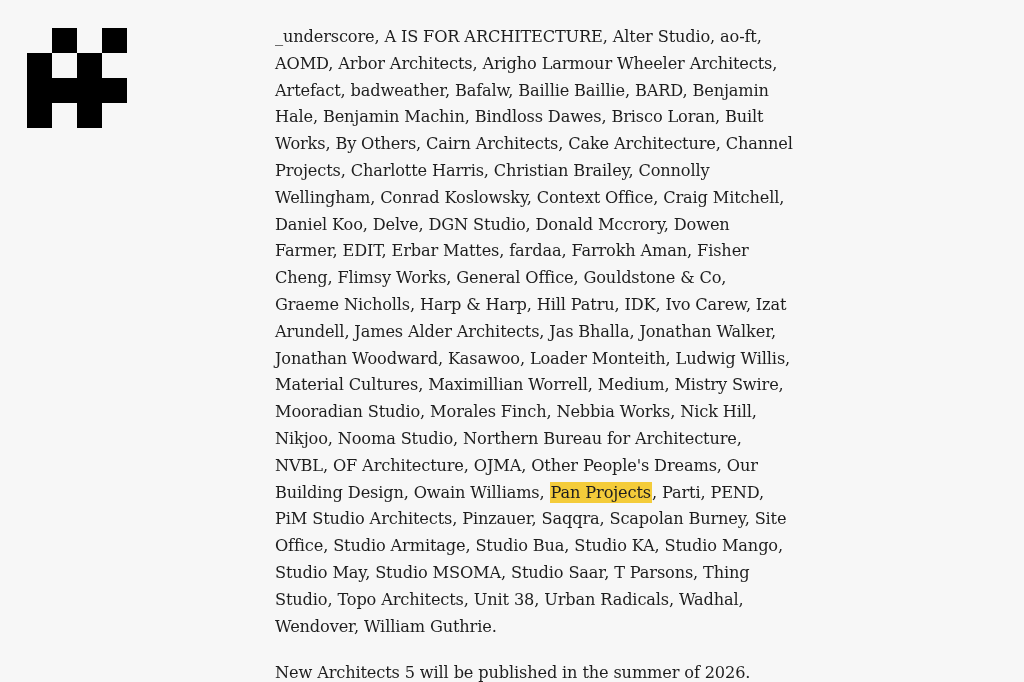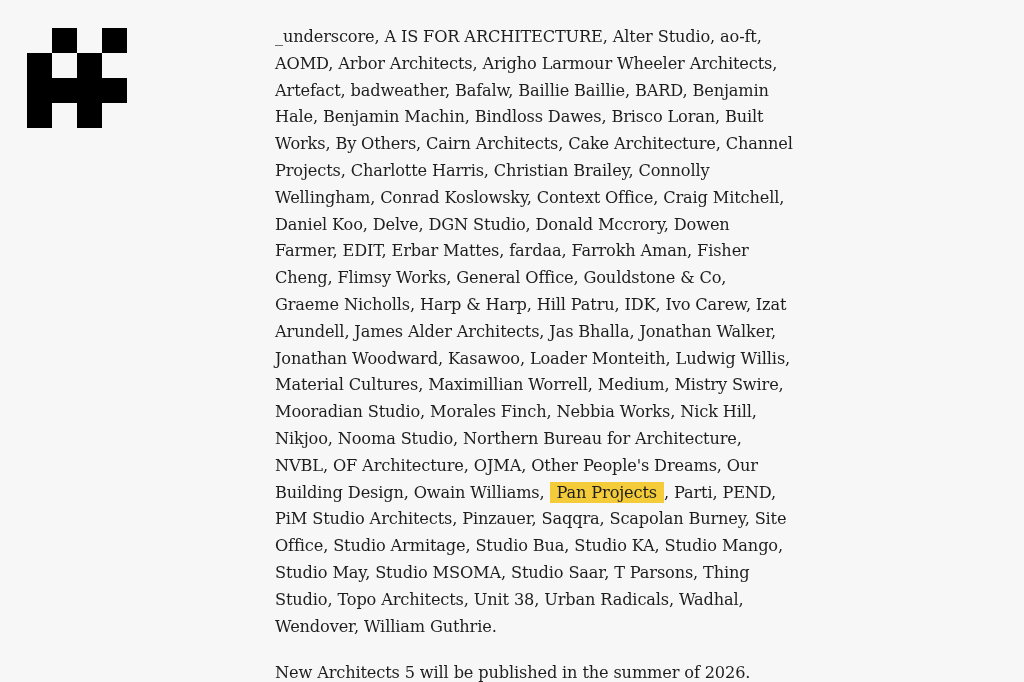--- a/index.html
+++ b/index.html
@@ -33,21 +33,21 @@
       top: 24px;
       width: 520px;
       font-size: 16.2px;
       line-height: 26.8px;
       letter-spacing: -0.15px;
     }
     .content p { margin: 0; }
     .content p.note { margin-top: 20px; }
     .hl {
       background: #f4cc3a;
-      padding: 1px 7px;
+      padding: 1px 1px;
     }
   </style>
 </head>
 <body>
 
 <div class="logo" id="logo">
     <div class="cell"></div>
     <div class="cell on" style="background: rgb(0, 0, 0);"></div>
     <div class="cell"></div>
     <div class="cell on" style="background: rgb(0, 0, 0);"></div>

